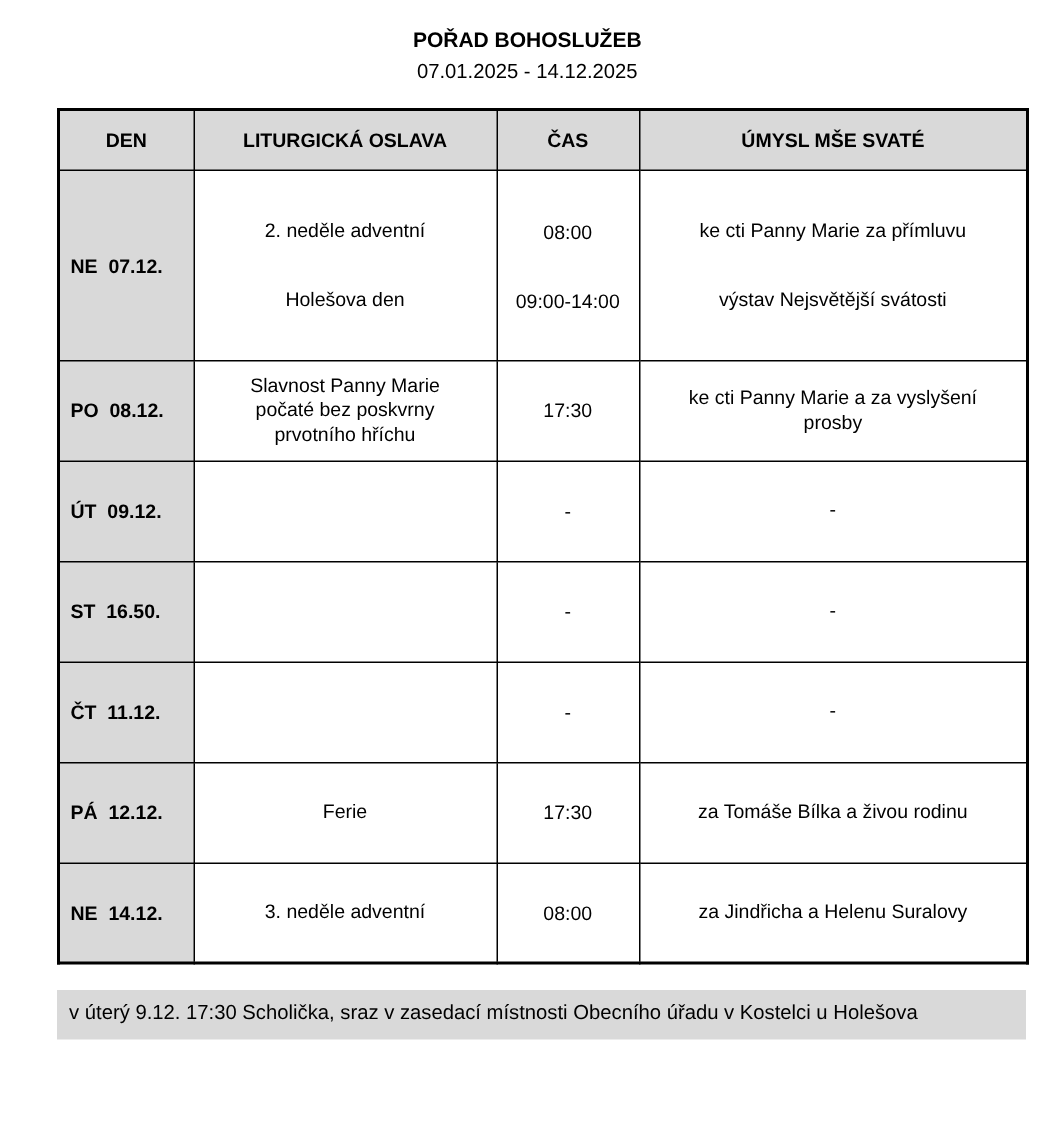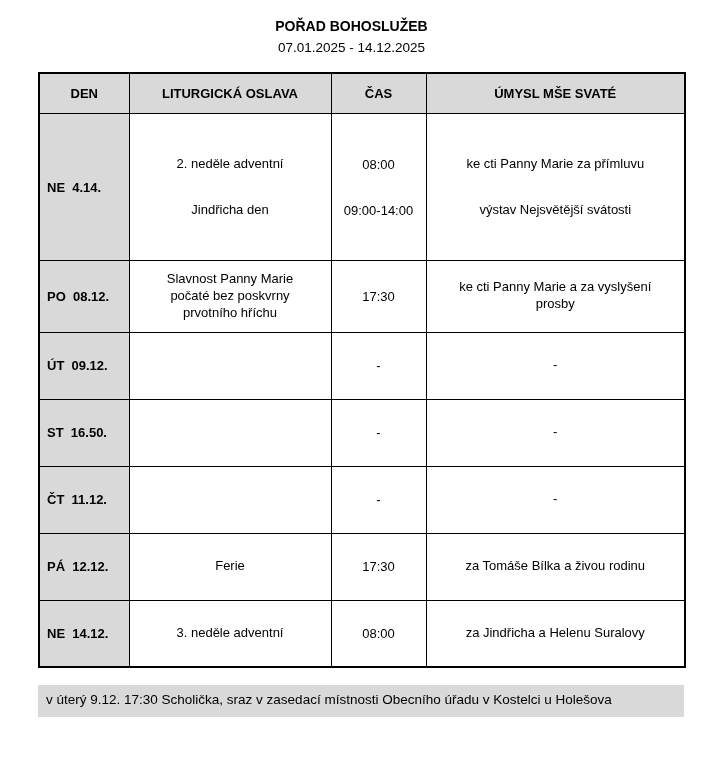--- a/index.html
+++ b/index.html
@@ -36,21 +36,21 @@
   td.day {
     background: #d9d9d9;
     font-weight: 700;
     text-align: left;
     padding-left: 7px;
     white-space: pre;
   }
   td.celebration, td.intention {
     white-space: pre-line;
     line-height: 1.3;
-    padding: 10px 4px;
+    padding: 0 4px;
   }
   tr.normal { height: 67px; }
   tr.tall   { height: 97px; }
   .stackwrap {
     display: flex;
     flex-direction: column;
     justify-content: space-around;
     height: 92px;
   }
   .footer {
@@ -84,25 +84,25 @@
       <tr>
         <th>DEN</th>
         <th>LITURGICKÁ OSLAVA</th>
         <th>ČAS</th>
         <th>ÚMYSL MŠE SVATÉ</th>
       </tr>
     </thead>
     <tbody>
 
       <tr class="tall">
-        <td class="day">NE  4.14.</td>
+        <td class="day">NE  07.12.</td>
         <td class="celebration">
           <div class="stackwrap">
             <div>2. neděle adventní</div>
-            <div>Jindřicha den</div>
+            <div>Holešova den</div>
           </div>
         </td>
         <td class="time">
           <div class="stackwrap">
             <div>08:00</div>
             <div>09:00-14:00</div>
           </div>
         </td>
         <td class="intention">
           <div class="stackwrap">

